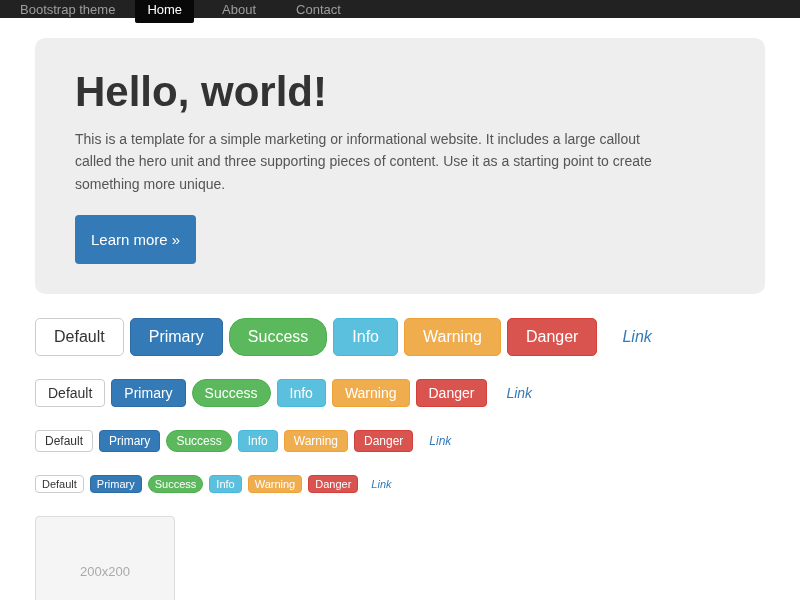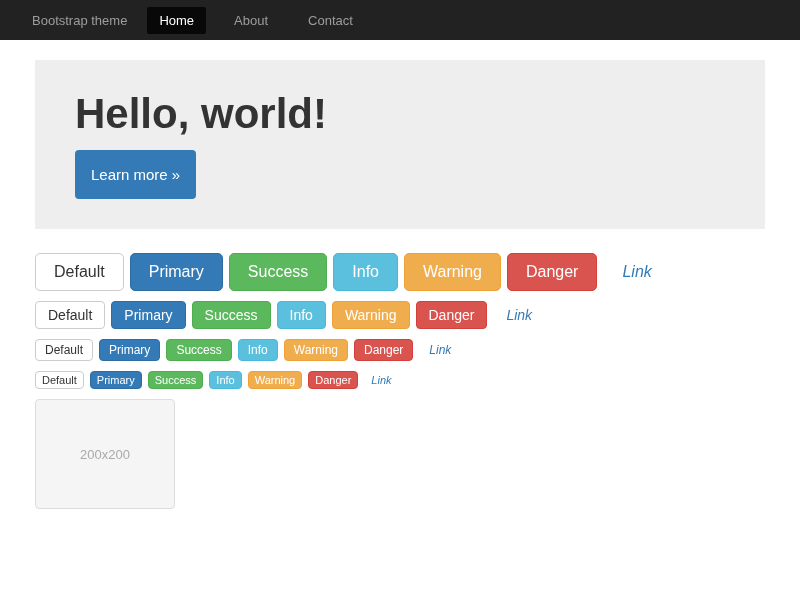--- a/index.html
+++ b/index.html
@@ -1,24 +1,24 @@
 <!DOCTYPE html>
 <html><head>
   <meta charset="utf-8">
   <style>
     * { box-sizing: border-box; margin: 0; padding: 0; }
     body { font-family: "Helvetica Neue", Helvetica, Arial, sans-serif; font-size: 14px; color: #333; background: #fff; }
 
     
     .navbar {
       background-color: #222;
-      height: 40px;
+      height: 18px;
       display: flex;
       align-items: center;
-      padding: 0 32px;
+      padding: 0 20px;
     }
     .navbar-brand {
       color: #9d9d9d;
       font-size: 13px;
       margin-right: 20px;
       text-decoration: none;
     }
     .navbar-nav {
       display: flex;
       list-style: none;
@@ -42,21 +42,21 @@
     
     .container {
       max-width: 760px;
       margin: 0 auto;
       padding: 20px 15px;
     }
 
     
     .jumbotron {
       background-color: #eeeeee;
-      border-radius: 0;
+      border-radius: 10px;
       padding: 30px 40px;
       margin-bottom: 24px;
     }
     .jumbotron h1 {
       font-size: 42px;
       font-weight: bold;
       margin-bottom: 12px;
       color: #333;
     }
     .jumbotron p {
@@ -84,21 +84,21 @@
       font-weight: bold;
       margin-bottom: 16px;
       color: #333;
     }
 
     
     .btn-row {
       display: flex;
       align-items: center;
       gap: 6px;
-      margin-bottom: 10px;
+      margin-bottom: 23px;
       flex-wrap: wrap;
     }
 
     
     .btn {
       display: inline-block;
       cursor: pointer;
       border: 1px solid transparent;
       border-radius: 4px;
       font-weight: 400;
@@ -112,21 +112,21 @@
     
     .btn-md { padding: 5px 12px; font-size: 14px; }
     
     .btn-sm { padding: 3px 9px; font-size: 12px; }
     
     .btn-xs { padding: 2px 6px; font-size: 11px; }
 
     
     .btn-default { background-color: #fff; color: #333; border-color: #ccc; }
     .btn-primary { background-color: #337ab7; border-color: #2e6da4; }
-    .btn-success { background-color: #5cb85c; border-color: #4cae4c; }
+    .btn-success { background-color: #5cb85c; border-color: #4cae4c; border-radius: 16px; }
     .btn-info    { background-color: #5bc0de; border-color: #46b8da; }
     .btn-warning { background-color: #f0ad4e; border-color: #eea236; }
     .btn-danger  { background-color: #d9534f; border-color: #d43f3a; }
     .btn-link    { background: none; color: #337ab7; border-color: transparent; text-decoration: none; font-style: italic; }
 
     
     .thumbnails-section { margin-top: 10px; }
     .thumbnail {
       display: inline-block;
       width: 140px;
@@ -156,20 +156,21 @@
     <li class="nav-item">
       <a href="#">Contact</a>
     </li>
   </ul>
 </nav>
 
 <div class="container">
 
   <div class="jumbotron">
     <h1>Hello, world!</h1>
+    <p>This is a template for a simple marketing or informational website. It includes a large callout called the hero unit and three supporting pieces of content. Use it as a starting point to create something more unique.</p>
     <a href="#" class="btn-learn">Learn more »</a>
   </div>
 
   <div>
 
     <div class="btn-row">
       <button class="btn btn-default btn-lg">Default</button>
       <button class="btn btn-primary btn-lg">Primary</button>
       <button class="btn btn-success btn-lg">Success</button>
       <button class="btn btn-info btn-lg">Info</button>

